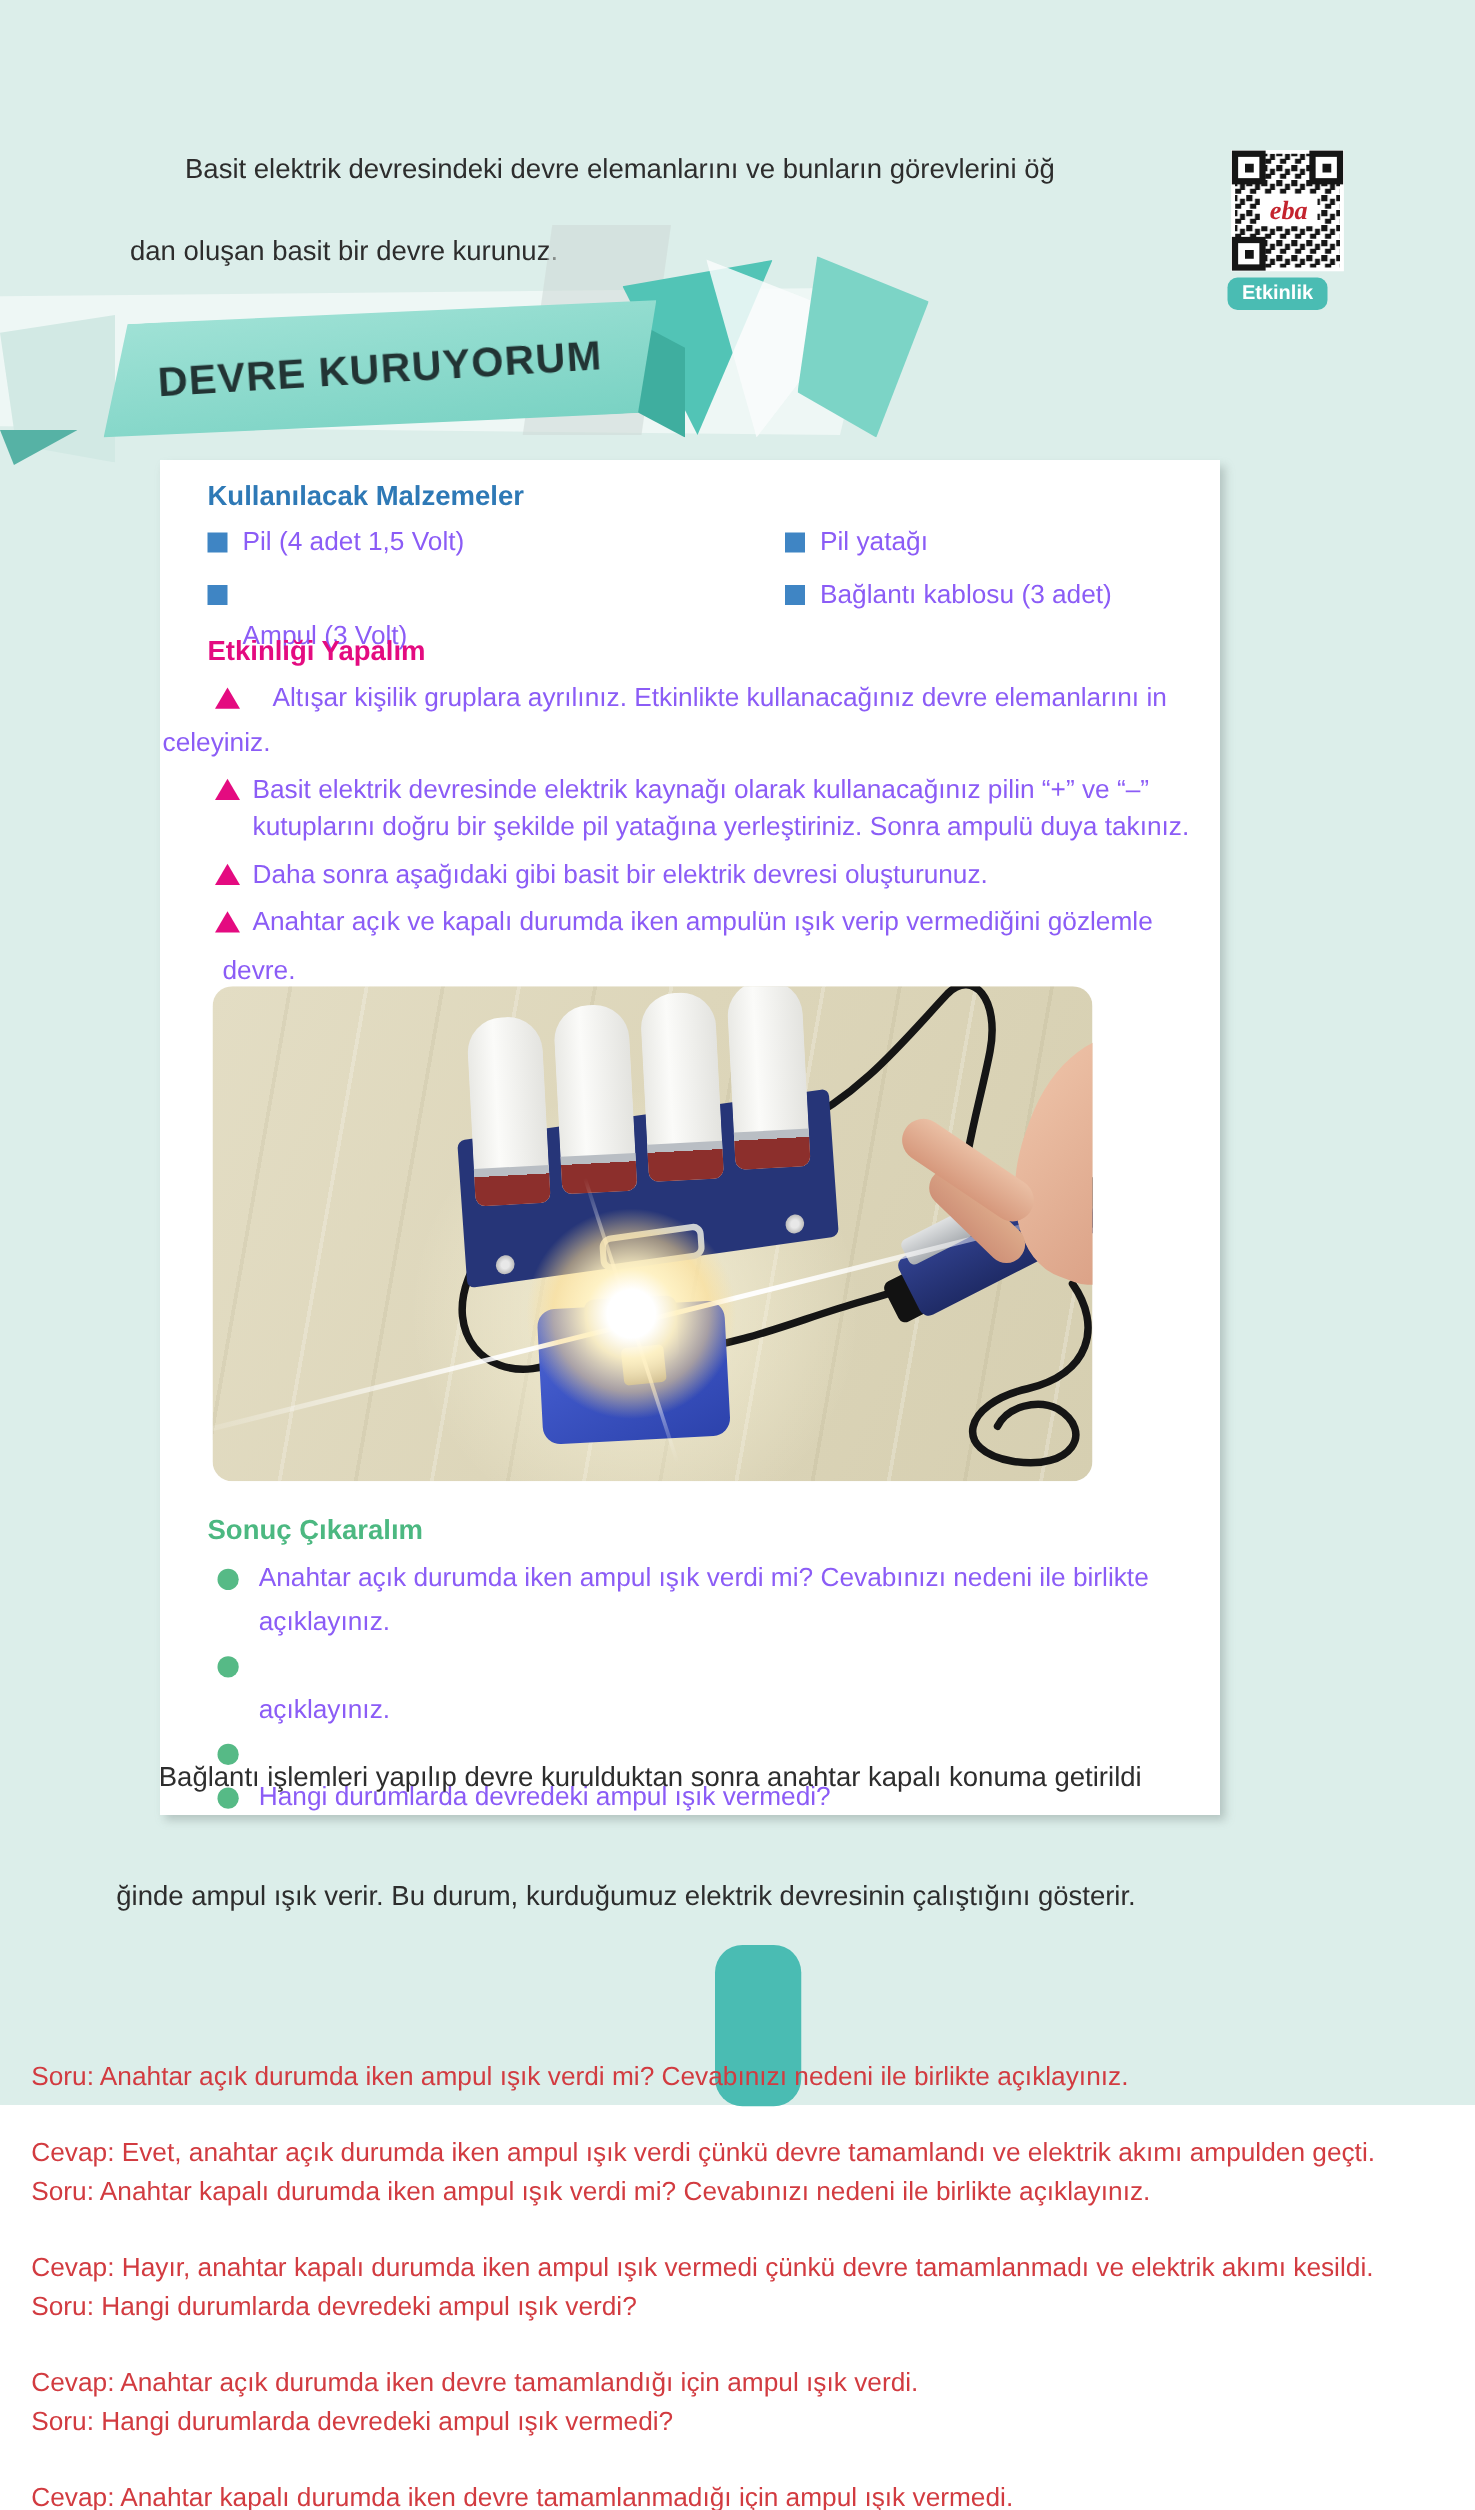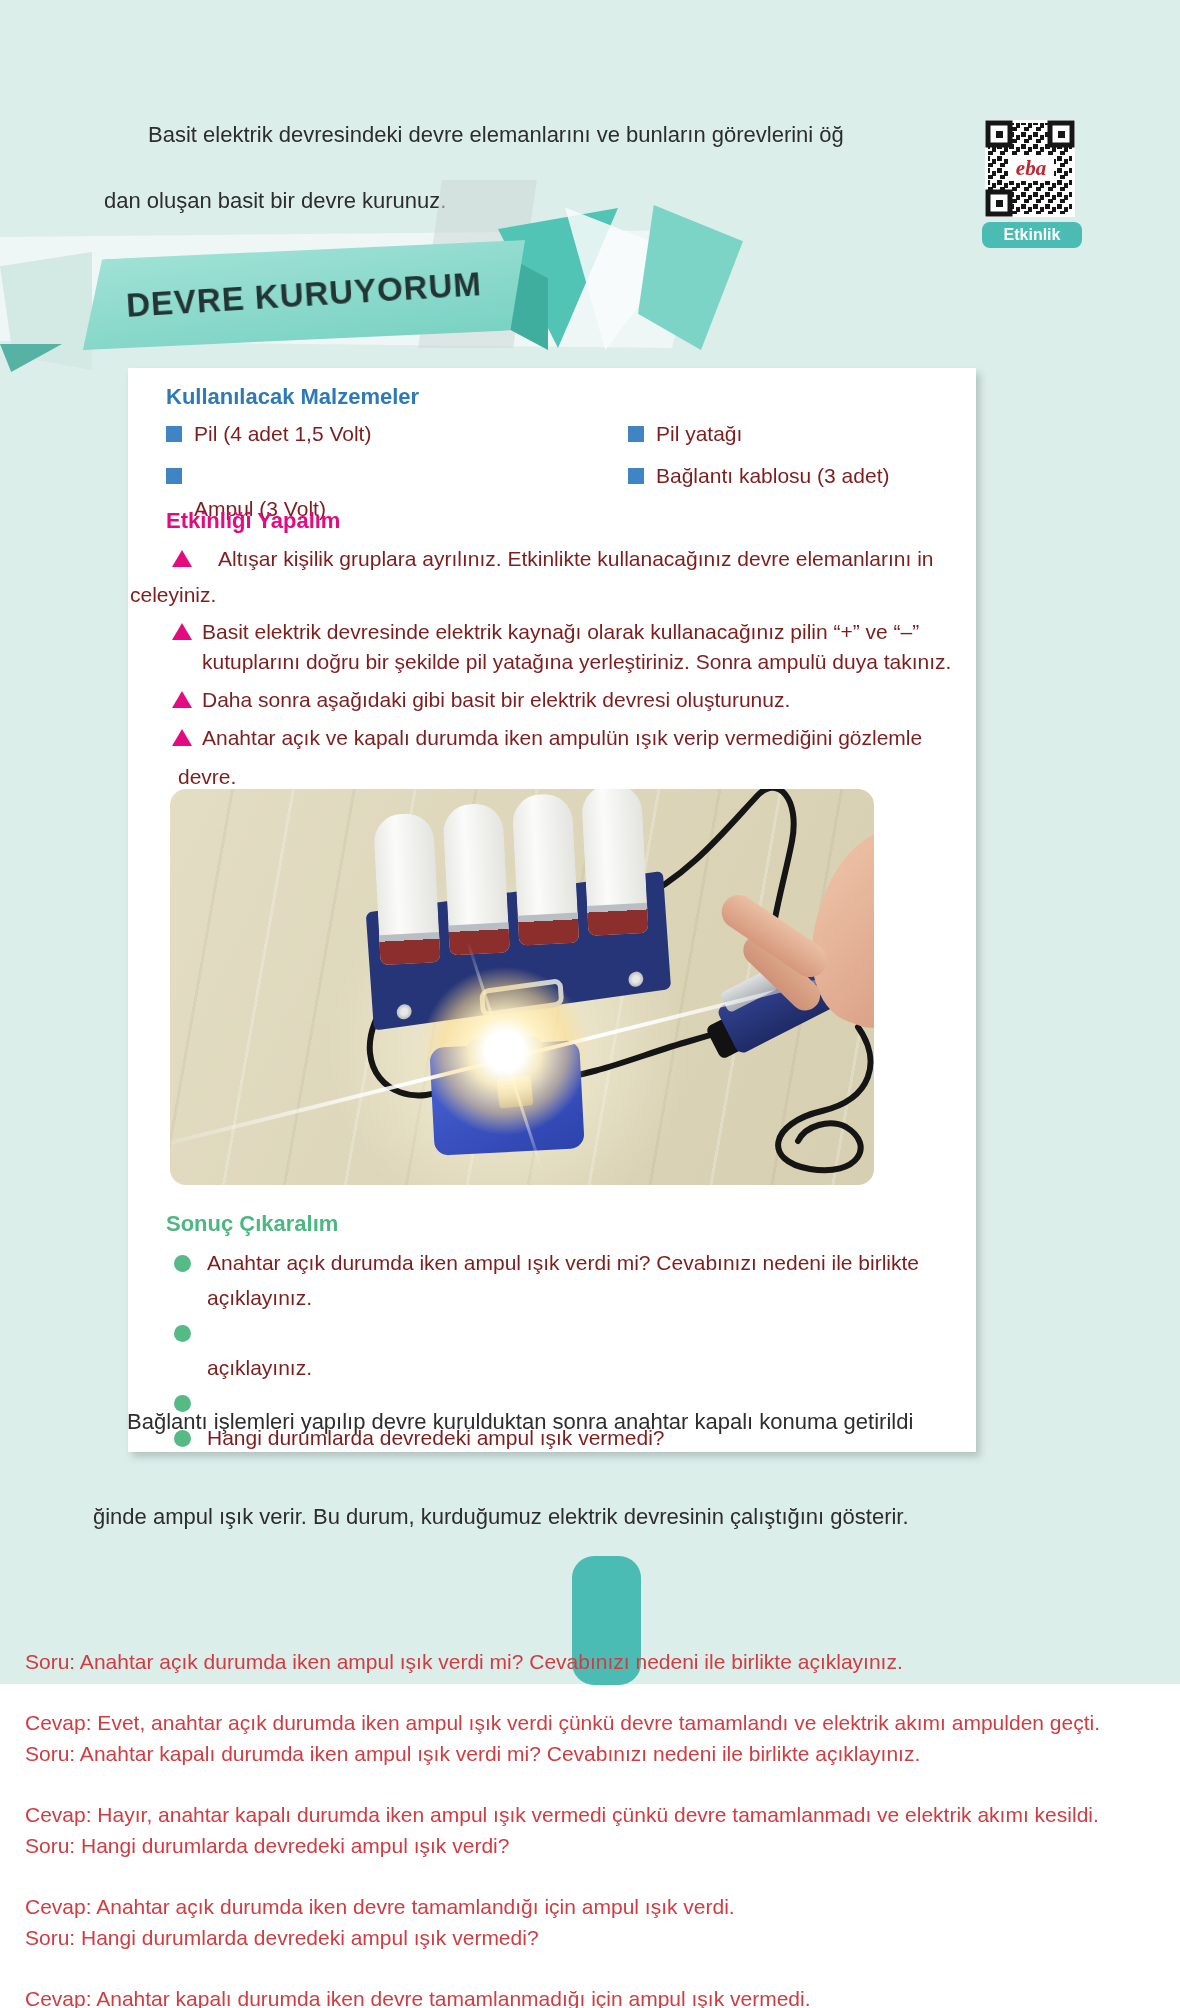--- a/index.html
+++ b/index.html
@@ -7,21 +7,21 @@
         font-family:"Liberation Sans", sans-serif;color:#2f2f2f;}
   .abs{position:absolute;}
   
   .mint-bg{left:0;top:0;width:1180px;height:1684px;background:#dceeea;}
   
   .intro-line{font-size:22px;color:#2d2d2d;white-space:nowrap;}
   
   .qr-box{left:985px;top:120px;width:90px;height:97px;background:#fff;}
   .qr-eba{left:1008px;top:155px;width:46px;height:26px;background:#fff;display:flex;align-items:center;justify-content:center;
           font-family:"Liberation Serif",serif;font-style:italic;font-weight:bold;font-size:21px;color:#c4242e;}
-  .badge{left:982px;top:222px;width:100px;height:26px;background:#4abcb3;border-radius:8px;
+  .badge{left:982px;top:222px;width:80px;height:26px;background:#4abcb3;border-radius:8px;
          display:flex;align-items:center;justify-content:center;color:#fff;font-weight:bold;font-size:16px;}
   
   .band-light{left:0;top:230px;width:700px;height:118px;background:rgba(255,255,255,0.5);
               clip-path:polygon(0 6%,100% 0,96% 100%,0 94%);}
   .gray-block{left:430px;top:180px;width:95px;height:168px;background:rgba(205,217,213,0.55);transform:skewX(-8deg);}
   .teal-tri-1{left:498px;top:208px;width:120px;height:140px;background:#52c4b6;clip-path:polygon(0 15%,100% 0,50% 100%);}
   .white-wedge{left:565px;top:200px;width:115px;height:150px;background:rgba(249,252,251,0.85);clip-path:polygon(0 5%,100% 35%,35% 100%);}
   .teal-tri-2{left:638px;top:205px;width:105px;height:145px;background:#7cd4c6;clip-path:polygon(15% 0,100% 25%,60% 100%,0 75%);}
   .left-fold{left:0;top:252px;width:92px;height:118px;background:#d2e9e4;clip-path:polygon(0 12%,100% 0,100% 100%,14% 88%);}
   .left-fold-dark{left:0;top:344px;width:62px;height:28px;background:#56b2a5;clip-path:polygon(0 0,100% 0,18% 100%);}
@@ -31,21 +31,21 @@
           clip-path:polygon(5.5% 0,100% 7%,95.5% 100%,0 93%);
           display:flex;align-items:center;justify-content:center;
           filter:drop-shadow(0 6px 5px rgba(90,110,105,0.35));}
   .ribbon-title{font-size:33px;font-weight:bold;letter-spacing:1px;color:#223434;white-space:nowrap;}
   
   .card{left:128px;top:368px;width:848px;height:1084px;background:#ffffff;
         box-shadow:4px 5px 7px rgba(120,135,132,0.4);}
   .h-blue{color:#2e79b6;font-size:22px;font-weight:bold;white-space:nowrap;}
   .h-magenta{color:#e40b80;font-size:22px;font-weight:bold;white-space:nowrap;}
   .h-green{color:#4cb881;font-size:22px;font-weight:bold;white-space:nowrap;}
-  .body-line{font-size:21px;color:#7f1d1d;white-space:nowrap;text-align:center;}
+  .body-line{font-size:21px;color:#8b5cf6;white-space:nowrap;text-align:center;}
   .sq-bullet{width:16px;height:16px;background:#3f85c4;}
   .tri-bullet{width:0;height:0;border-left:10px solid transparent;border-right:10px solid transparent;
               border-bottom:17px solid #e40b80;}
   .dot-bullet{width:17px;height:17px;border-radius:50%;background:#56ba86;}
   
   .photo{left:42px;top:421px;width:704px;height:396px;border-radius:16px;overflow:hidden;
          background:
            radial-gradient(circle at 48% 66%, rgba(255,250,225,0.5) 0 12%, rgba(255,250,225,0) 40%),
            repeating-linear-gradient(100deg, rgba(255,255,255,0.22) 0 3px, rgba(0,0,0,0) 3px 60px, rgba(120,110,70,0.08) 60px 63px, rgba(0,0,0,0) 63px 120px),
            linear-gradient(115deg,#e3ddc4 0%,#ddd6ba 45%,#d6cfb1 100%);}

